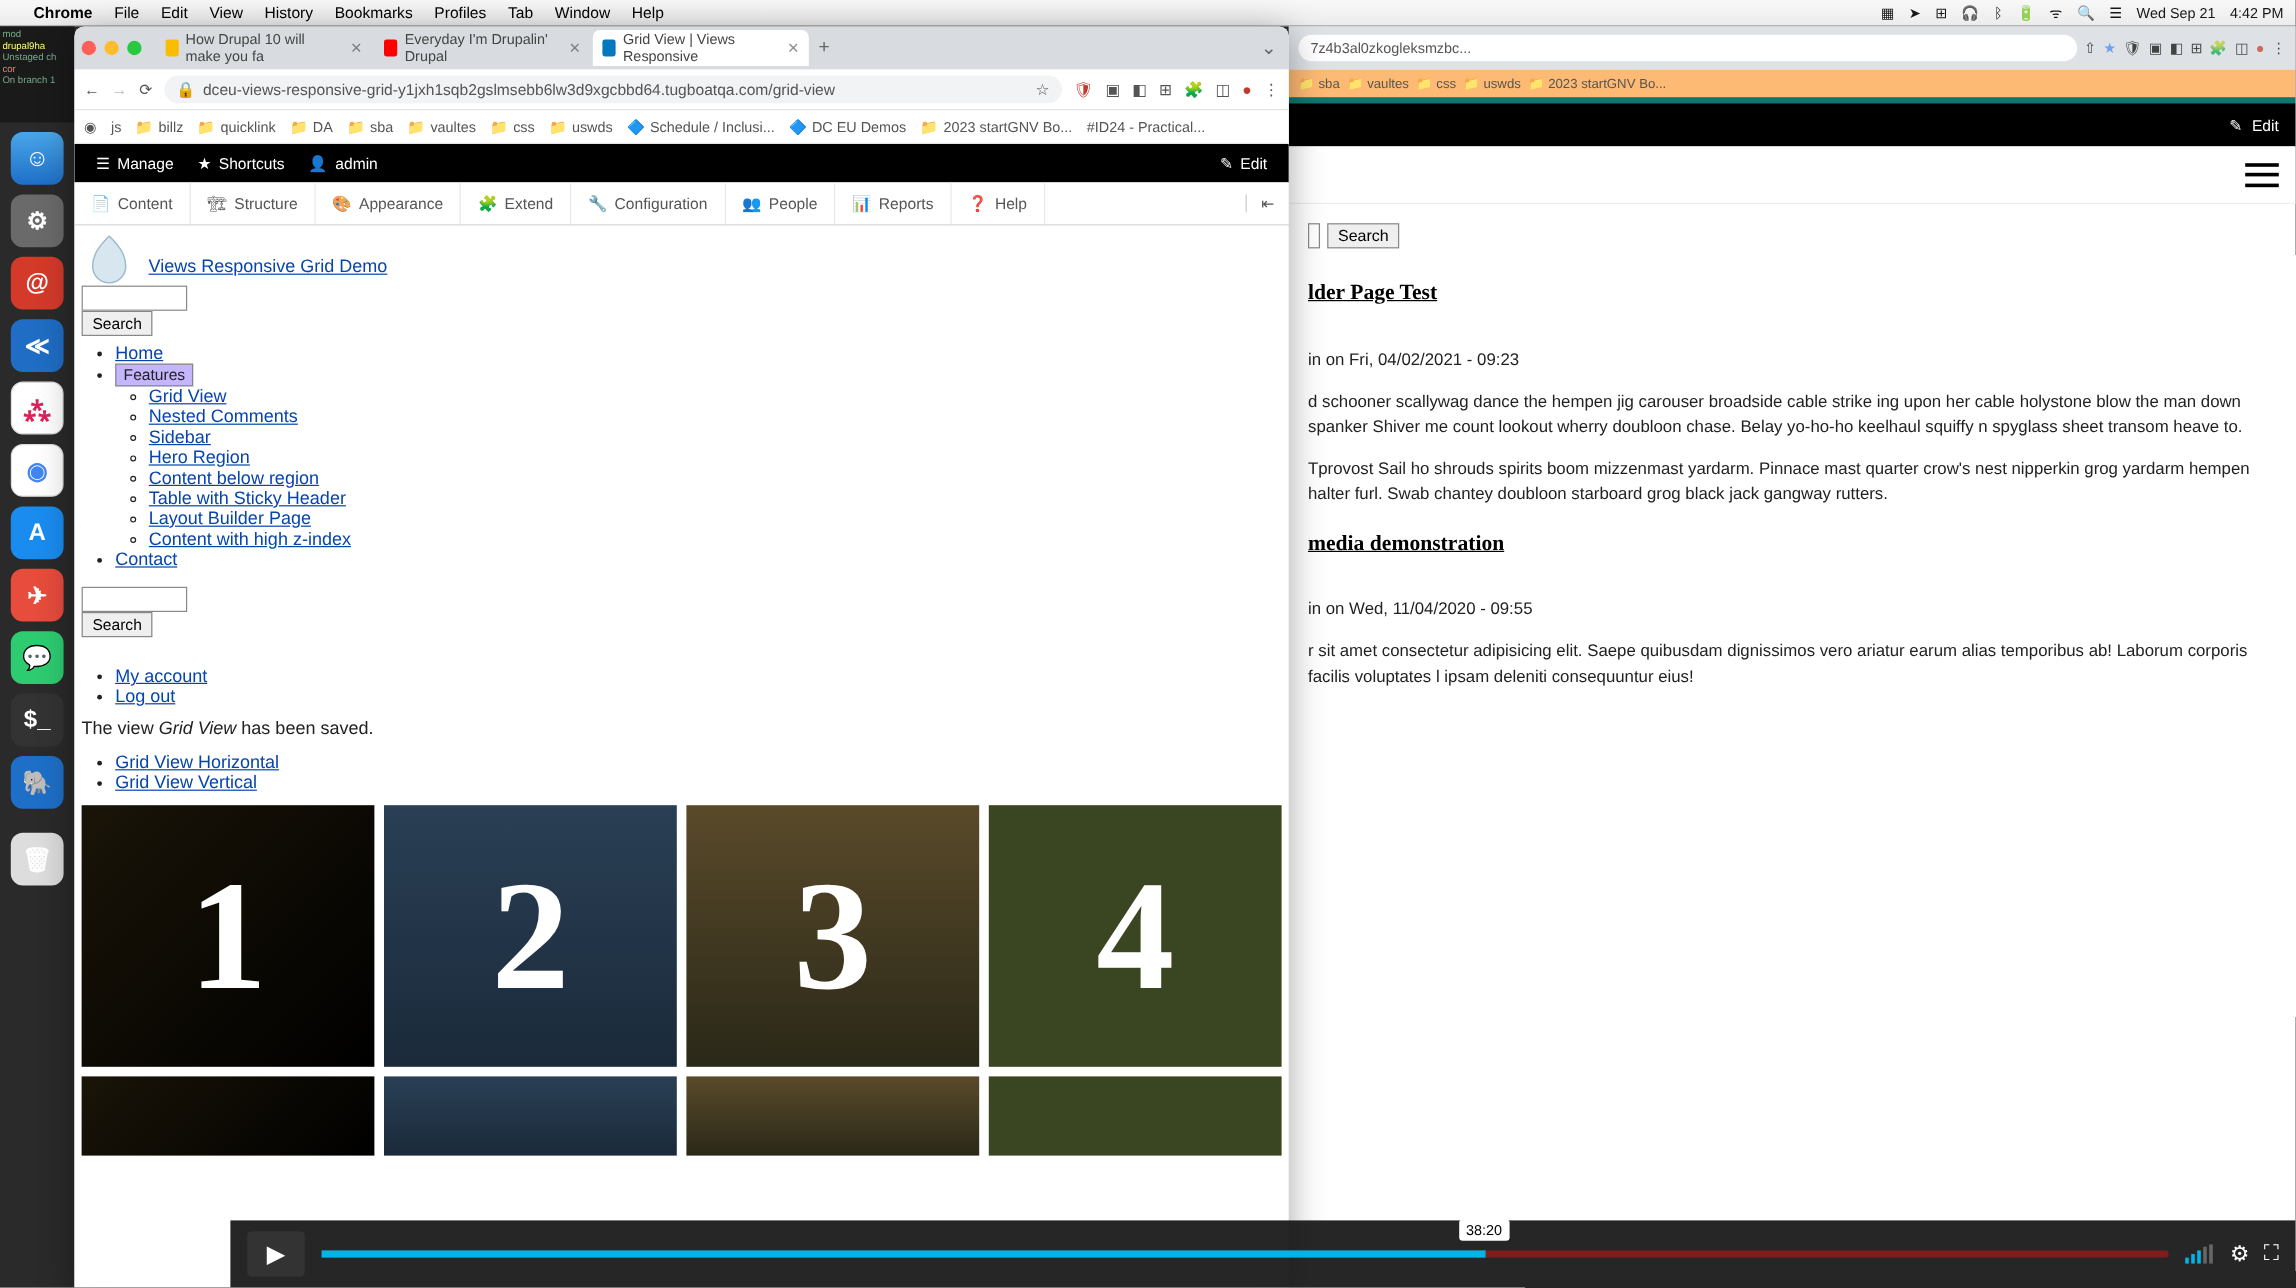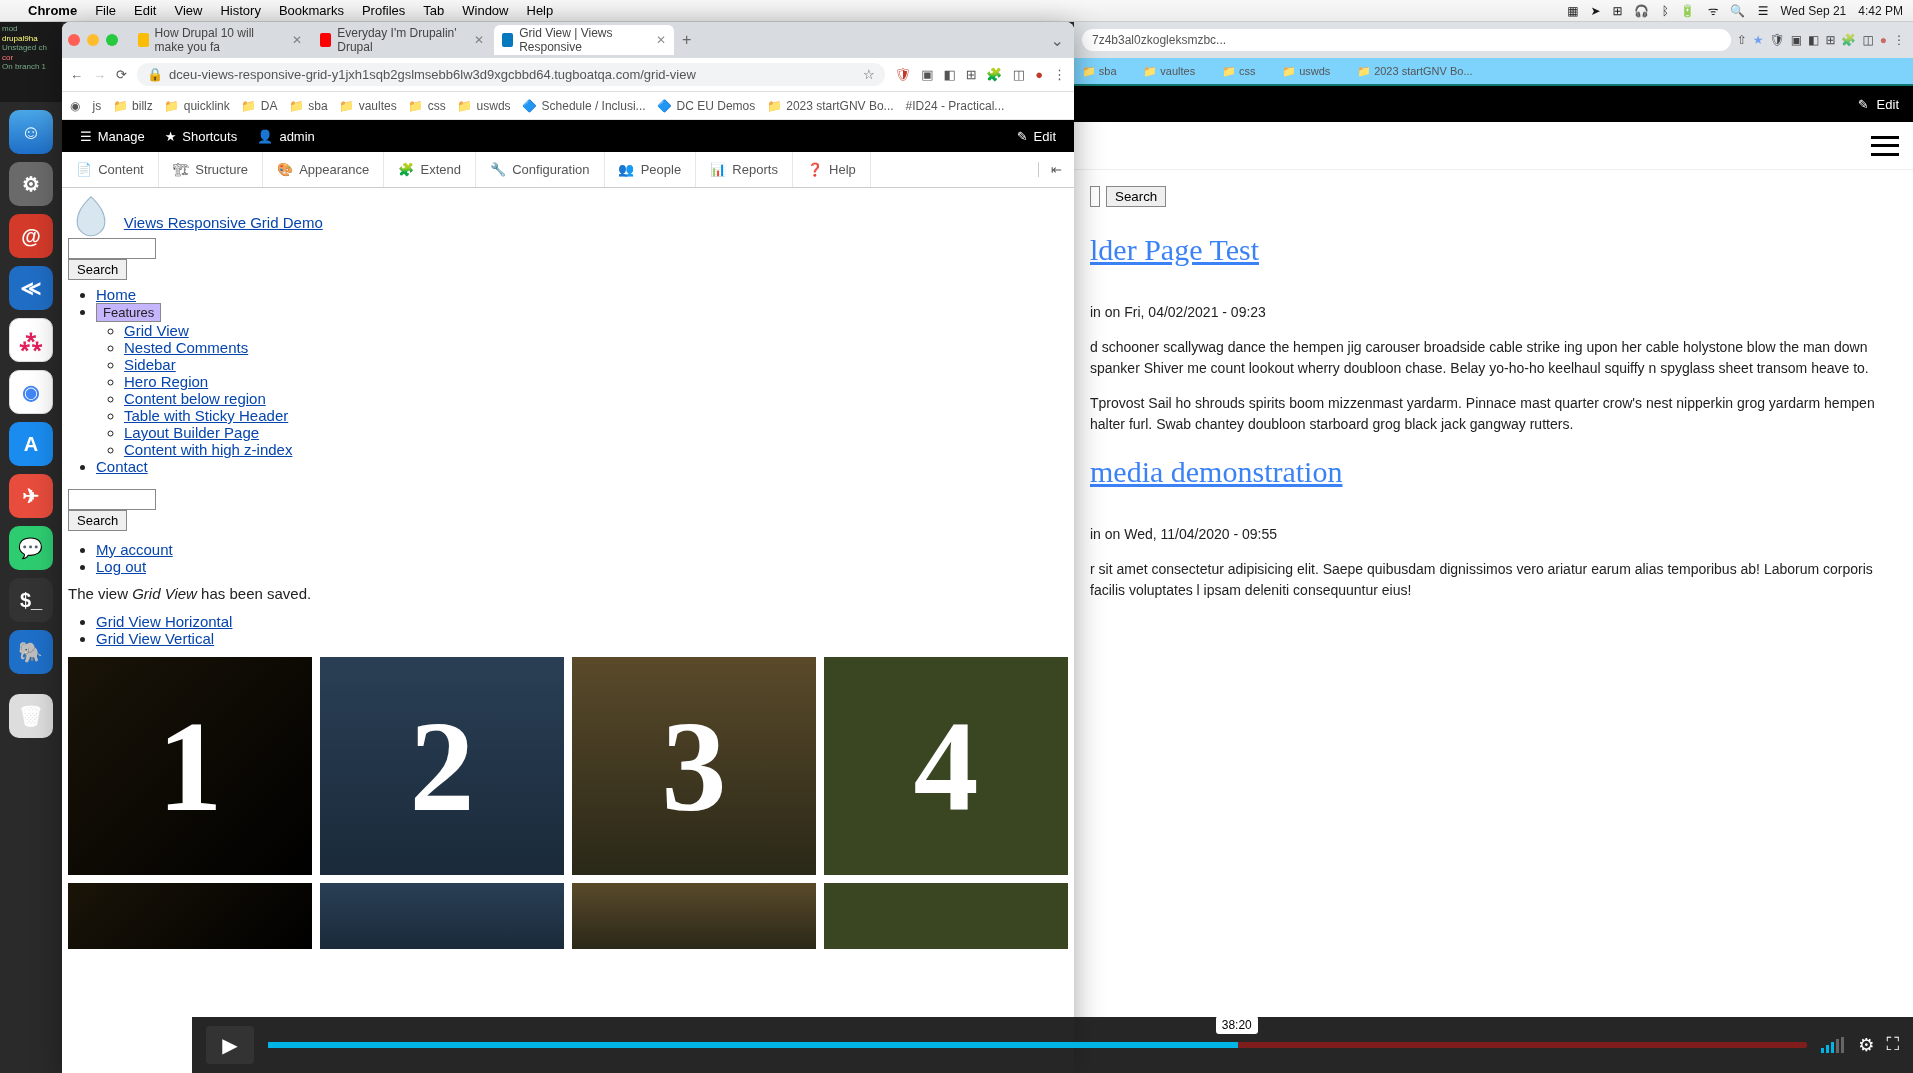--- a/index.html
+++ b/index.html
@@ -26,30 +26,30 @@
 .dock .msg{background:#2ecc71}
 .dock .term{background:#333}
 .dock .elephant{background:#1e6fc8}
 .dock .trash{background:#ddd;margin-top:12px}
 
 
 .chrome-bg{position:absolute;top:22px;left:1074px;right:0;bottom:0;background:#fff;display:flex;flex-direction:column}
 .chrome-bg .titlebar{height:36px;background:#dee2e6;display:flex;align-items:center;padding:0 8px;gap:6px;font-size:12px}
 .chrome-bg .titlebar .url{flex:1;background:#fff;border-radius:14px;padding:4px 10px;color:#555}
 .chrome-bg .titlebar .icon{opacity:.7}
-.chrome-bg .bookmarks{height:28px;background:#7dd3fc;display:flex;align-items:center;padding:0 8px;gap:27px;font-size:11px;color:#555;border-bottom:2px solid #0f766e}
+.chrome-bg .bookmarks{height:28px;background:#fdba74;display:flex;align-items:center;padding:0 8px;gap:6px;font-size:11px;color:#555;border-bottom:5px solid #0f766e}
 .chrome-bg .blkbar{height:36px;background:#000;display:flex;align-items:center;justify-content:flex-end;padding:0 14px;color:#fff;font-size:13px;gap:8px}
 .chrome-bg .blkbar2{height:48px;background:#fff;display:flex;align-items:center;justify-content:flex-end;padding:0 14px;border-bottom:1px solid #eee}
 .chrome-bg .hamburger{width:28px;height:20px;display:flex;flex-direction:column;justify-content:space-between}
 .chrome-bg .hamburger span{height:3px;background:#000}
 .chrome-bg .content{padding:16px;font-family:Georgia,serif;font-size:14px;color:#222;line-height:1.5}
 .chrome-bg .content .srch{display:flex;gap:6px;margin-bottom:20px}
 .chrome-bg .content .srch input{border:1px solid #888;padding:2px 4px;width:1px}
 .chrome-bg .content .srch button{border:1px solid #888;background:#efefef;padding:2px 8px;font-family:Arial}
-.chrome-bg .content h2 a{color:#3b82f6;text-decoration:underline;font-family:Georgia,serif;font-weight:400;font-size:30px}
+.chrome-bg .content h2 a{color:#000000;text-decoration:underline;font-family:Georgia,serif;font-weight:700;font-size:18px}
 .chrome-bg .content .meta{font-size:14px;margin:30px 0 14px}
 .chrome-bg .content p{margin-bottom:14px}
 
 
 .chrome-fg{position:absolute;top:22px;left:62px;width:1012px;bottom:0;background:#fff;border-radius:8px 8px 0 0;box-shadow:0 6px 30px rgba(0,0,0,.35);display:flex;flex-direction:column;overflow:hidden}
 .chrome-fg .tabs{height:36px;background:#d8dce0;display:flex;align-items:center;padding:0 6px;gap:2px}
 .chrome-fg .tabs .traffic{display:flex;gap:7px;margin-right:10px}
 .chrome-fg .tabs .traffic span{width:12px;height:12px;border-radius:50%}
 .chrome-fg .tabs .traffic .r{background:#ff5f56}
 .chrome-fg .tabs .traffic .y{background:#ffbd2e}
@@ -360,21 +360,21 @@
           <li><a href="#">Layout Builder Page</a></li>
           <li><a href="#">Content with high z-index</a></li>
         </ul>
       </li>
       <li><a href="#">Contact</a></li>
     </ul>
     <div class="srch" style="margin-top:14px">
       <input style="">
       <div><button>Search</button></div>
     </div>
-    <ul style="margin-top:10px">
+    <ul style="margin-top:24px">
       <li><a href="#">My account</a></li>
       <li><a href="#">Log out</a></li>
     </ul>
     <div class="msg">
       <span>The view </span><em>Grid View</em><span> has been saved.</span>
     </div>
     <ul>
       <li><a href="#">Grid View Horizontal</a></li>
       <li><a href="#">Grid View Vertical</a></li>
     </ul>

